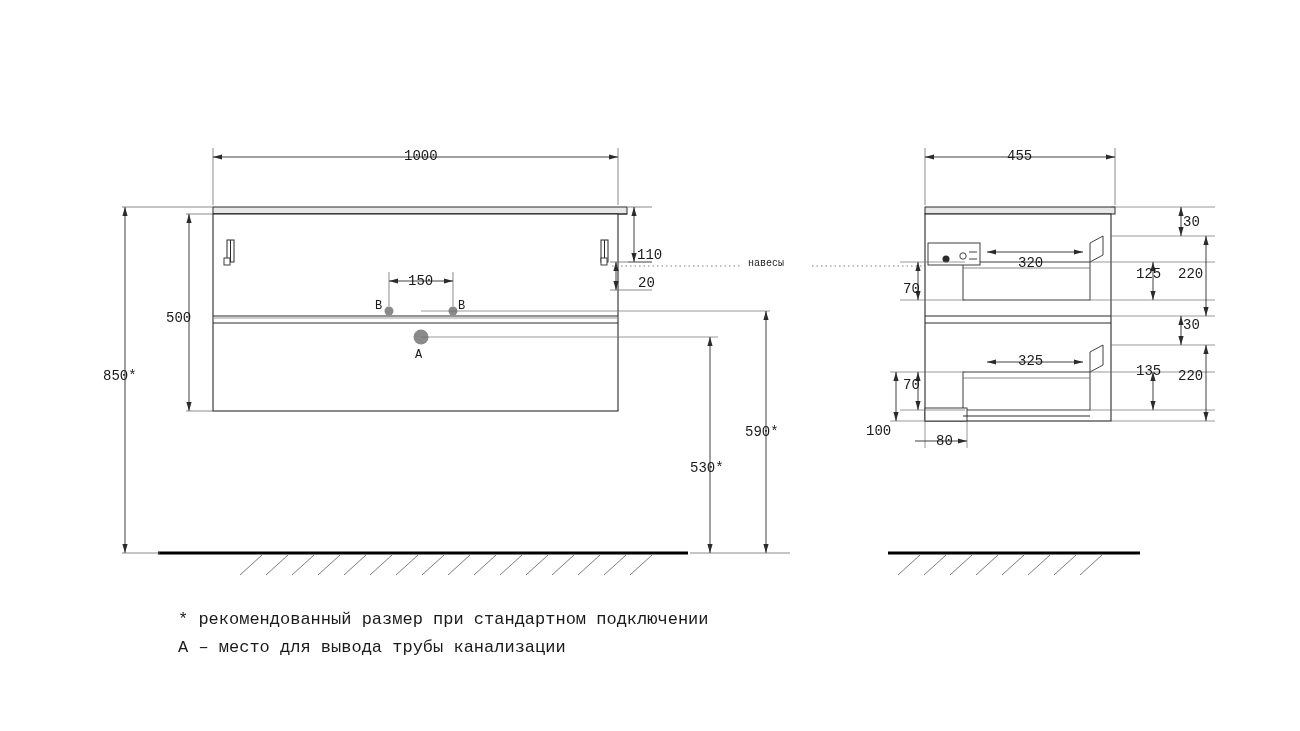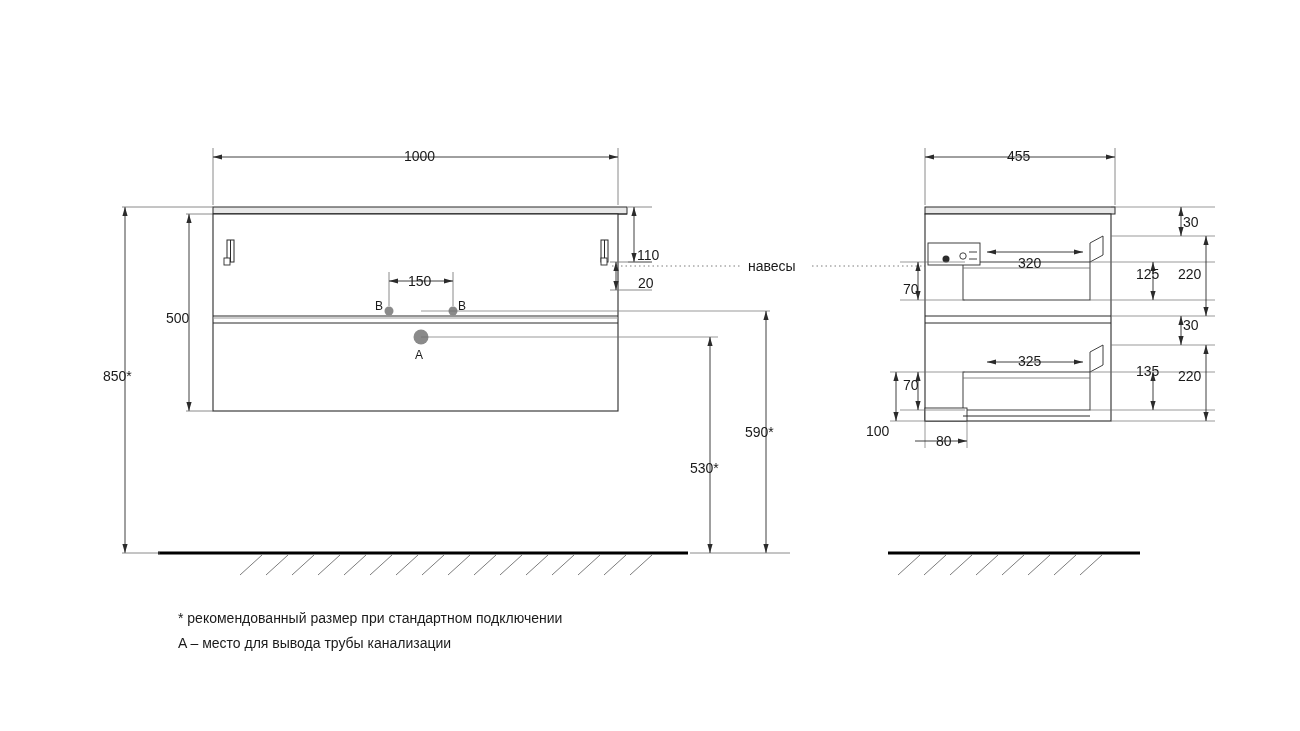--- a/index.html
+++ b/index.html
@@ -22,36 +22,36 @@
     height: 731px;
   }
   svg#drawing {
     position: absolute;
     left: 0; top: 0;
     width: 1300px;
     height: 731px;
   }
   .dim-label, .note-line, .callout-label, .pt-label {
     position: absolute;
-    font-family: Liberation Sans, sans-serif;
+    font-family: Liberation Mono, monospace;
     color: #1a1a1a;
     white-space: nowrap;
     line-height: 1;
   }
   .dim-label {
     font-size: 14px;
   }
   .pt-label {
     font-size: 12px;
   }
   .callout-label {
-    font-size: 14px;
+    font-size: 10px;
   }
   .note-line {
-    font-size: 14px;
+    font-size: 17px;
   }
   .notes-block {
     position: absolute;
     left: 178px;
     top: 611px;
     width: 600px;
   }
   .notes-block .note-line {
     position: static;
     display: block;

